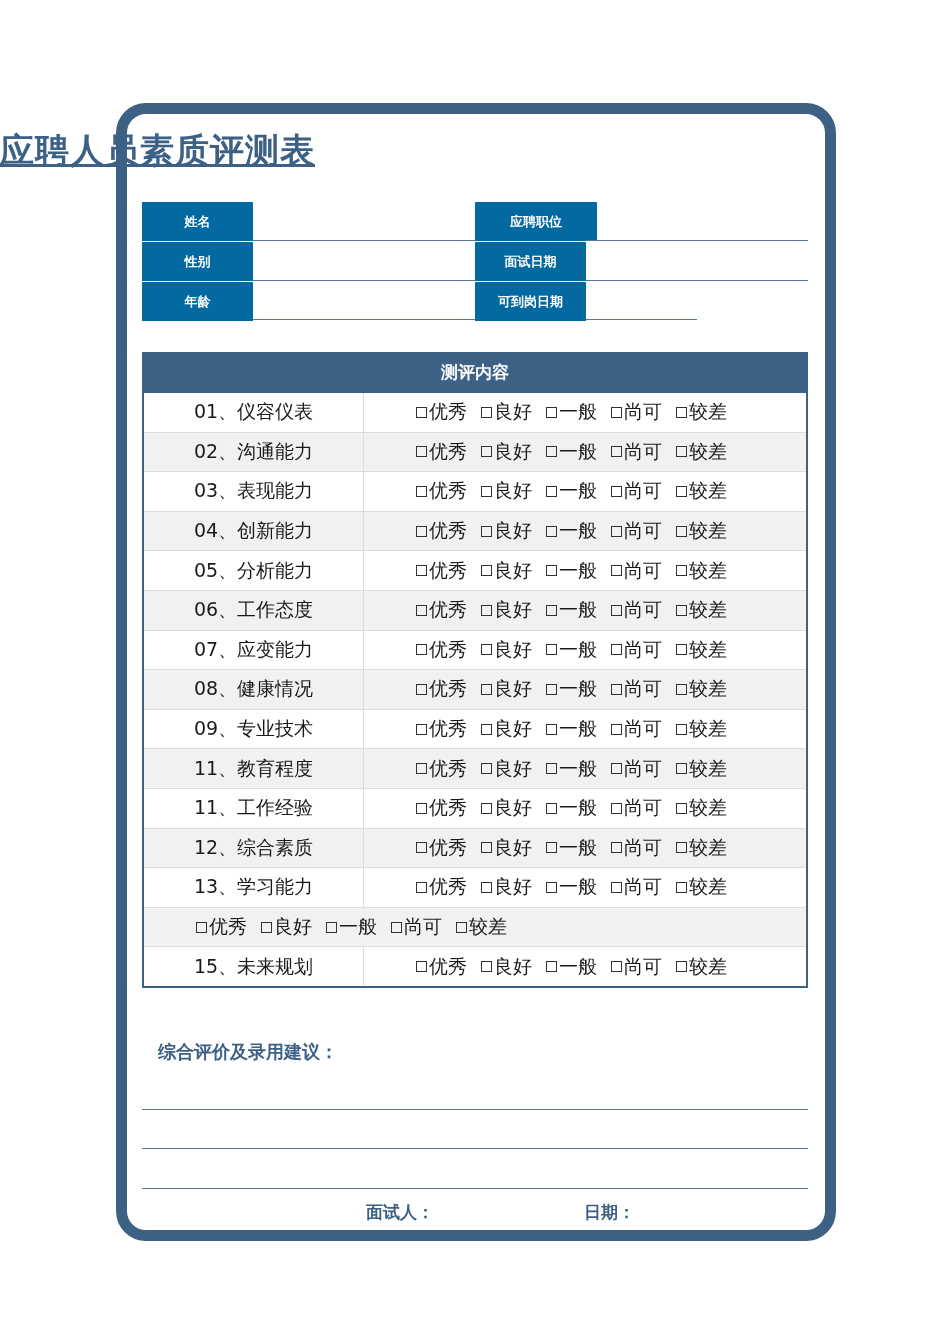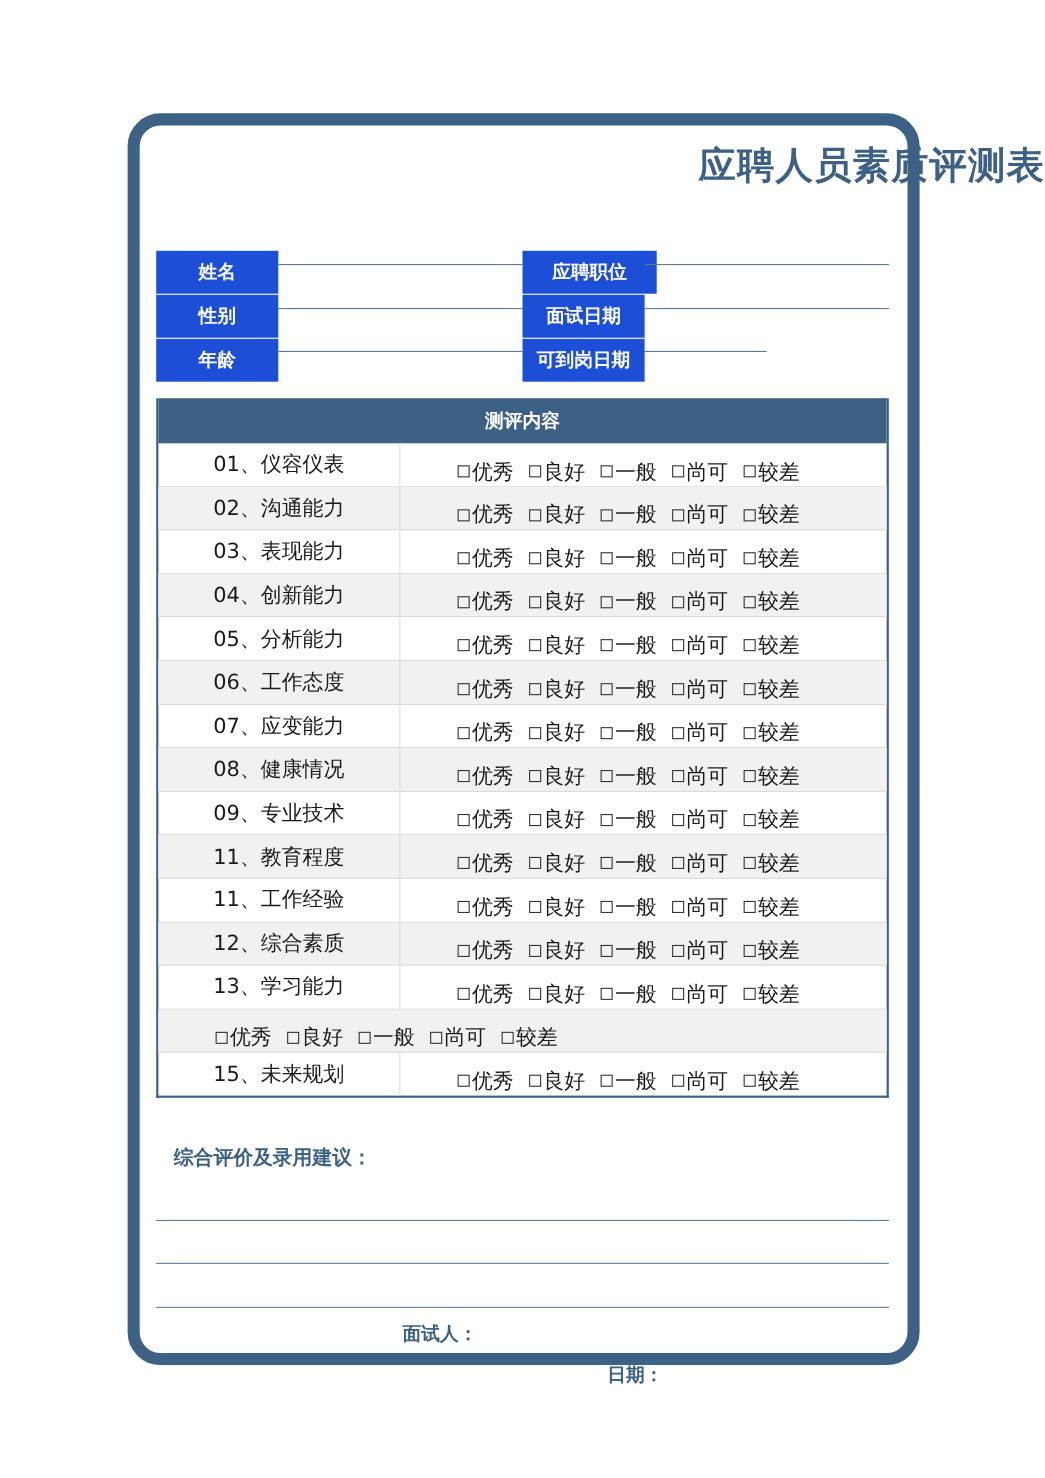--- a/index.html
+++ b/index.html
@@ -7,51 +7,51 @@
       width: 950px; height: 1344px; background: #ffffff; position: relative;
       font-family: "DejaVu Sans", "Liberation Sans", sans-serif;
       overflow: hidden;
     }
     .frame {
       position: absolute; left: 116px; top: 103px; width: 720px; height: 1138px;
       box-sizing: border-box; border: 11px solid #3d6185; border-radius: 30px;
       background: #fff;
     }
     .title {
-      position: absolute; left: 0; right: 0; top: 128px; text-align: right;
-      font-size: 34px; font-weight: bold; color: #3d6185; letter-spacing: 1px;
+      position: absolute; left: 0; right: 0; top: 128px; text-align: left;
+      font-size: 34px; font-weight: bold; color: #3d6185; letter-spacing: 1px; text-decoration: underline;
     }
     .info-label {
-      position: absolute; background: #1d4ed8; color: #fff; font-weight: bold;
-      font-size: 17px; display: flex; align-items: center; justify-content: center;
-      box-sizing: border-box; height: 39px; margin-top: 26px;
+      position: absolute; background: #0369a1; color: #fff; font-weight: bold;
+      font-size: 13px; display: flex; align-items: center; justify-content: center;
+      box-sizing: border-box; height: 39px;
     }
     .info-line {
       position: absolute; height: 0; border-top: 1.5px solid #5d7b99;
     }
     .eval-table {
-      position: absolute; left: 142px; top: 362px; width: 666px;
+      position: absolute; left: 142px; top: 352px; width: 666px;
       box-sizing: border-box; border: 2px solid #3d6185; border-top: none;
     }
     .eval-head {
       height: 41px; background: #3d6185; color: #fff; font-weight: bold;
       font-size: 17px; display: flex; align-items: center; justify-content: center;
     }
     .eval-row {
       display: flex; height: 38.6px; border-bottom: 1.5px solid #dcdcdc;
       font-size: 19px; color: #1a1a1a;
     }
     .eval-row:last-child { border-bottom: none; }
     .eval-row.alt { background: #f1f1f1; }
     .eval-item {
       width: 220px; box-sizing: border-box; border-right: 1.5px solid #dcdcdc;
       display: flex; align-items: center; justify-content: center;
     }
     .eval-options {
-      flex: 1; display: flex; align-items: flex-end; padding-left: 52px; gap: 14px;
+      flex: 1; display: flex; align-items: center; padding-left: 52px; gap: 14px;
     }
     .opt { display: inline-flex; align-items: center; white-space: nowrap; }
     .opt .box {
       display: inline-block; width: 11px; height: 11px; border: 1px solid #333;
       margin-right: 2px; box-sizing: border-box;
     }
     .summary-label {
       position: absolute; left: 158px; top: 1040px; font-size: 18px;
       font-weight: bold; color: #3d6185;
     }
@@ -468,13 +468,13 @@
   </div>
     </div>
 </div>
 
 <div class="summary-label">综合评价及录用建议：</div>
 <div class="summary-line" style="top:1109px;"></div>
 <div class="summary-line" style="top:1148px;"></div>
 <div class="summary-line" style="top:1188px;"></div>
 
 <div class="sign" style="left:366px;font-family:Liberation Serif, serif;">面试人：</div>
-<div class="sign" style="left:552px;margin-top:37px;">日期：</div>
+<div class="sign" style="left:584px;">日期：</div>
 
 </body></html>

